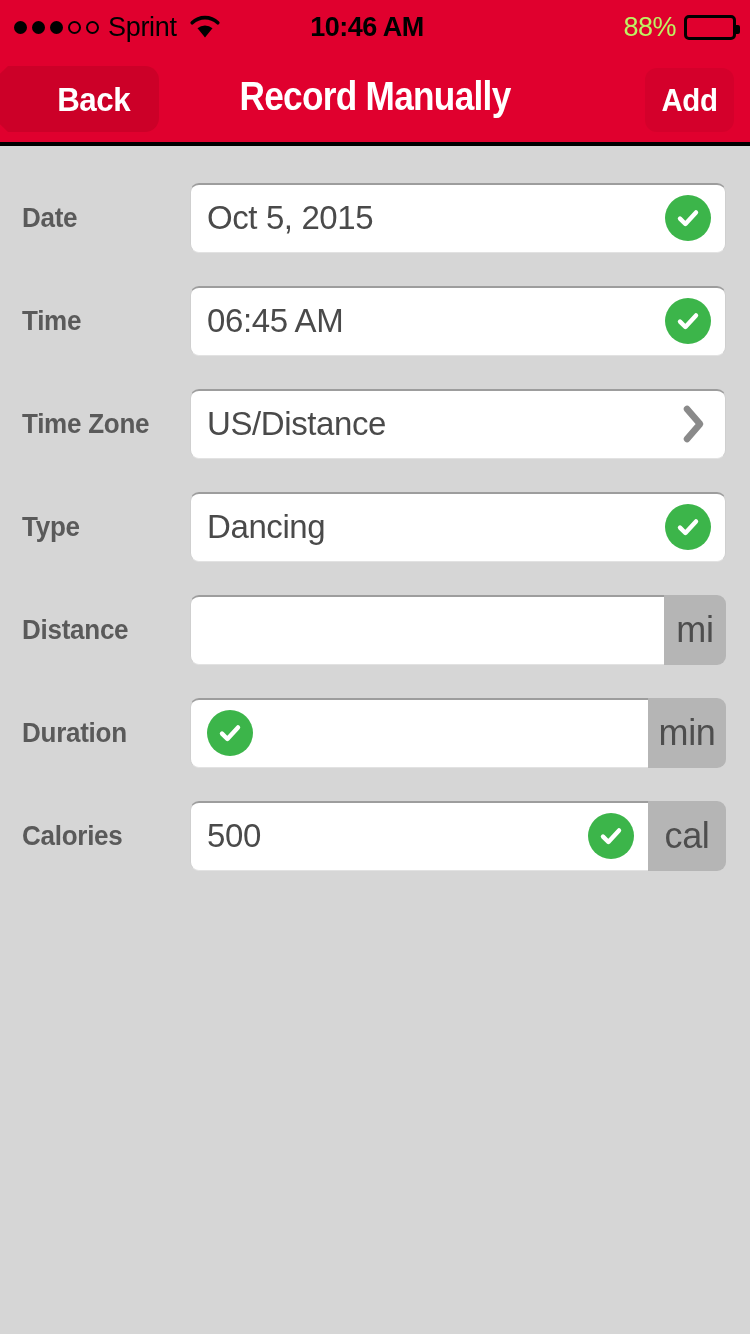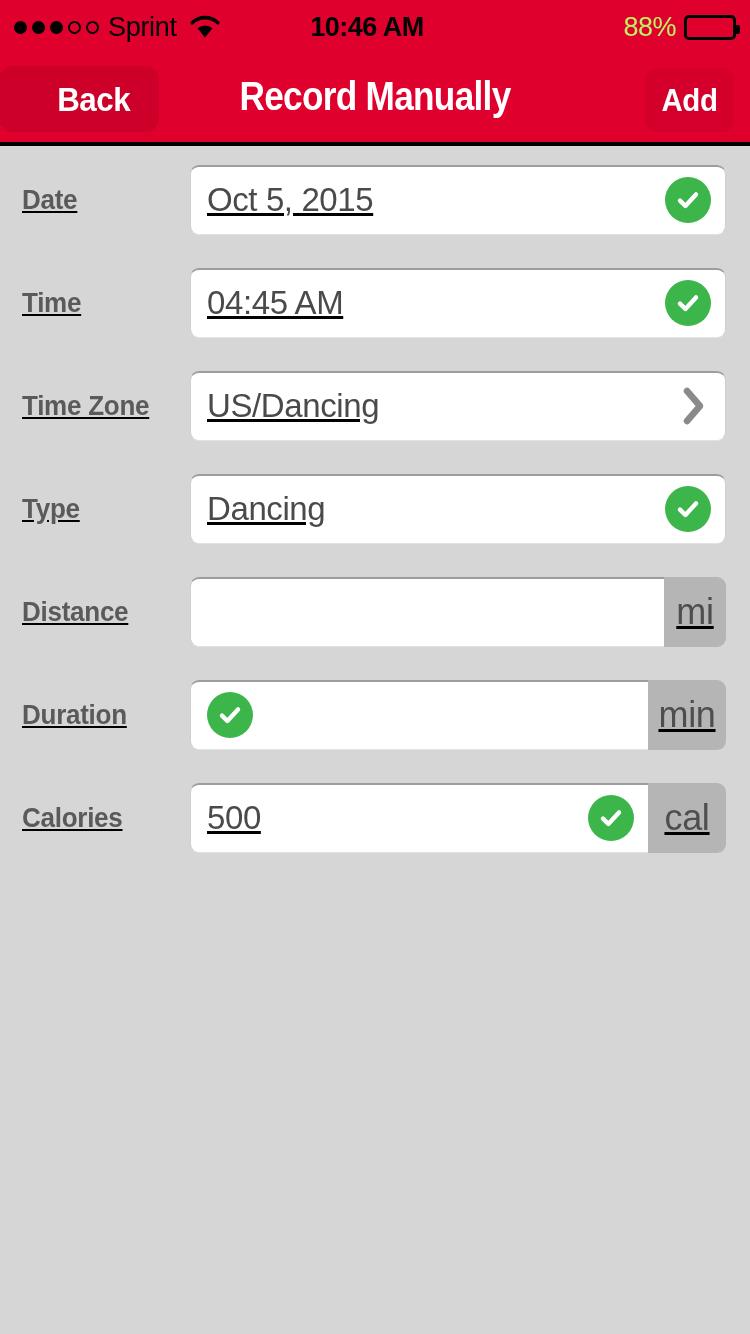--- a/index.html
+++ b/index.html
@@ -132,22 +132,21 @@
   .add-label {
     color: #fff;
     font-size: 32px;
     font-weight: bold;
     letter-spacing: -0.4px;
     transform: scaleX(0.92);
   }
 
   
   .form {
-    padding-top: 2px;
-    text-decoration: underline;
+    padding-top: 20px;
   }
   .form-row {
     height: 103px;
     display: flex;
     align-items: center;
     padding-left: 22px;
   }
   .row-label {
     width: 168px;
     flex: 0 0 168px;
@@ -268,34 +267,34 @@
               <path d="M7 15.6 L12.4 21 L23 9.4" stroke="#fff" stroke-width="4.4" fill="none" stroke-linecap="round" stroke-linejoin="round"></path>
             </svg>
           </span>
         </div>
       </div>
     </div>
     <div class="form-row">
       <div class="row-label">Time</div>
       <div class="field-wrap">
         <div class="field">
-          <span class="field-value">04:45 AM</span>
+          <span class="field-value">06:45 AM</span>
           <span class="check-badge">
             <svg width="30" height="30" viewBox="0 0 30 30">
               <path d="M7 15.6 L12.4 21 L23 9.4" stroke="#fff" stroke-width="4.4" fill="none" stroke-linecap="round" stroke-linejoin="round"></path>
             </svg>
           </span>
         </div>
       </div>
     </div>
     <div class="form-row">
       <div class="row-label">Time Zone</div>
       <div class="field-wrap">
         <div class="field">
-          <span class="field-value">US/Dancing</span>
+          <span class="field-value">US/Distance</span>
           <span class="chevron">
             <svg width="26" height="40" viewBox="0 0 26 40">
               <path d="M6 5 L19 20 L6 35" stroke="#8a8a8a" stroke-width="6.5" fill="none" stroke-linecap="round" stroke-linejoin="round"></path>
             </svg>
           </span>
         </div>
       </div>
     </div>
     <div class="form-row">
       <div class="row-label">Type</div>

